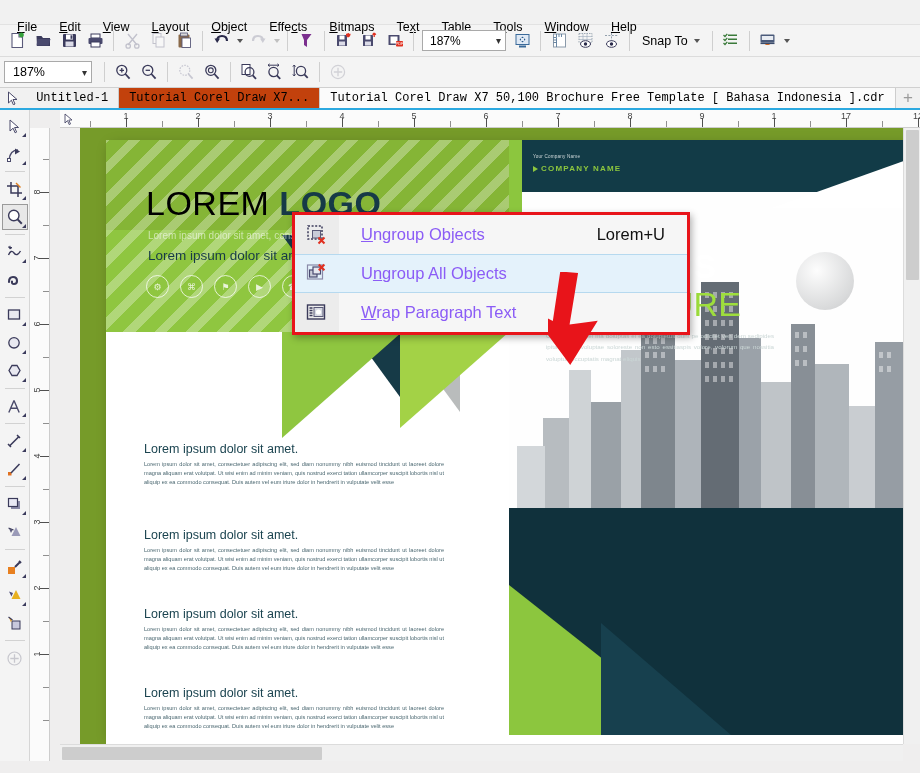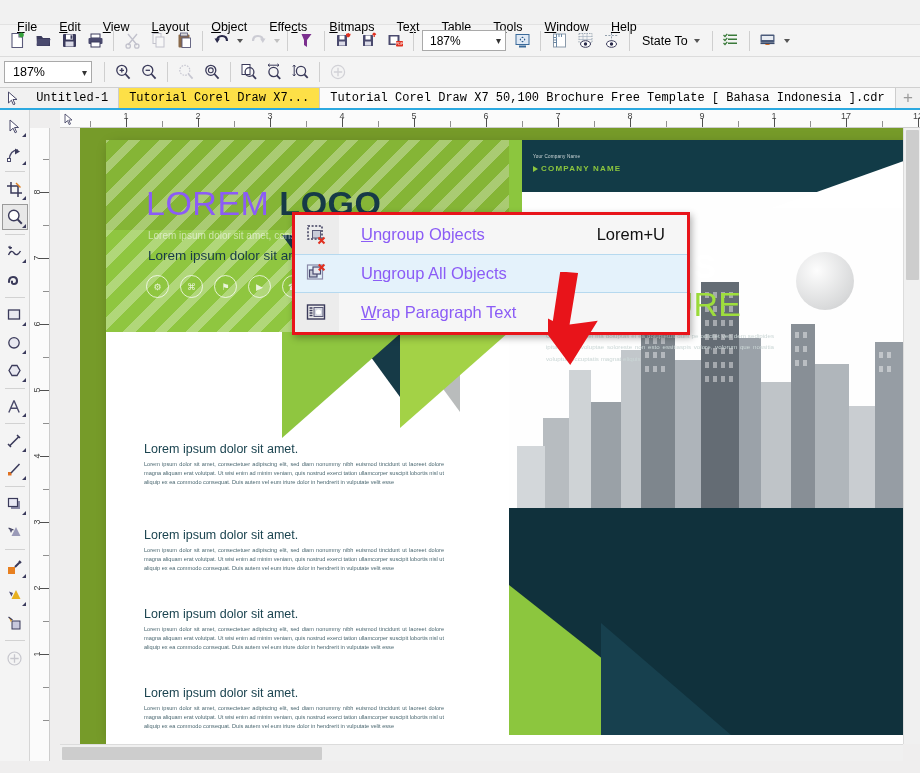--- a/index.html
+++ b/index.html
@@ -83,21 +83,21 @@
   .tab-pick {
     width: 28px; display: flex; align-items: center; justify-content: center;
     background: #f1f1f1;
   }
   .dtab {
     display: flex; align-items: center; padding: 0 10px;
     font-size: 12px; color: #000; cursor: default;
     border-right: 1px solid #cdcdcd;
     background: #f1f1f1; white-space: nowrap; font-family: Liberation Mono, monospace;
   }
-  .dtab.active { background: #fde047; justify-content: center; }
+  .dtab.active { background: #c2410c; justify-content: center; }
   .dtab.sel { background: #fbfbfb; }
   .tab-add {
     display: flex; align-items: center; justify-content: center;
     width: 26px; font-size: 17px; color: #9a9a9a; cursor: default;
   }
 
   
   .main { position: relative; height: 651px; background: #efeeee; display: flex; }
 
   
@@ -191,21 +191,21 @@
   }
   .green-darkband {
     position: absolute; left: 0; top: 0; width: 403px; height: 90px;
     background: rgba(125,168,46,0.55);
   }
   .lorem-title {
     position: absolute; left: 40px; top: 44px;
     font-size: 34px; letter-spacing: 0.5px;
     font-family: "Liberation Sans", sans-serif; font-weight: 300;
   }
-  .lorem-title .w1 { color: #8b5cf6; }
+  .lorem-title .w1 { color: #000000; }
   .lorem-title .w2 { color: #163a47; font-weight: 700; }
   .lorem-sub1 {
     position: absolute; left: 42px; top: 90px;
     font-size: 10px; color: rgba(255,255,255,0.55);
   }
   .lorem-sub2 {
     position: absolute; left: 42px; top: 108px;
     font-size: 13.5px; color: #163a47;
   }
   .circ-icons {
@@ -547,21 +547,21 @@
     </div>
     <div class="tbtn">
       <svg width="17" height="17" viewBox="0 0 17 17">
           <path d="M8.5 1v9M2 3.5h13" stroke="#7a8a9a" stroke-width=".8" stroke-dasharray="2 1.4"></path>
           <ellipse cx="8.5" cy="12" rx="5" ry="3.3" fill="#fff" stroke="#3a3a5a" stroke-width="1"></ellipse>
           <circle cx="8.5" cy="12" r="1.7" fill="#2a2a4a"></circle>
         </svg>
     </div>
     <div class="tbsep"></div>
     <div class="snapto">
-      <span>State To</span>
+      <span>Snap To</span>
       <span class="drop-arrow"></span>
     </div>
     <div class="tbsep"></div>
     <div class="tbtn">
       <svg width="17" height="17" viewBox="0 0 17 17">
           <path d="M6 3.2h9M6 7.2h9M6 11.2h9" stroke="#3a7a3a" stroke-width="1.4"></path>
           <path d="M1.5 3l1.5 1.5L5.3 1.8M1.5 7l1.5 1.5L5.3 5.8M1.5 11l1.5 1.5L5.3 9.8" stroke="#3a7a3a" stroke-width="1.3" fill="none"></path>
         </svg>
     </div>
     <div class="tbsep"></div>

